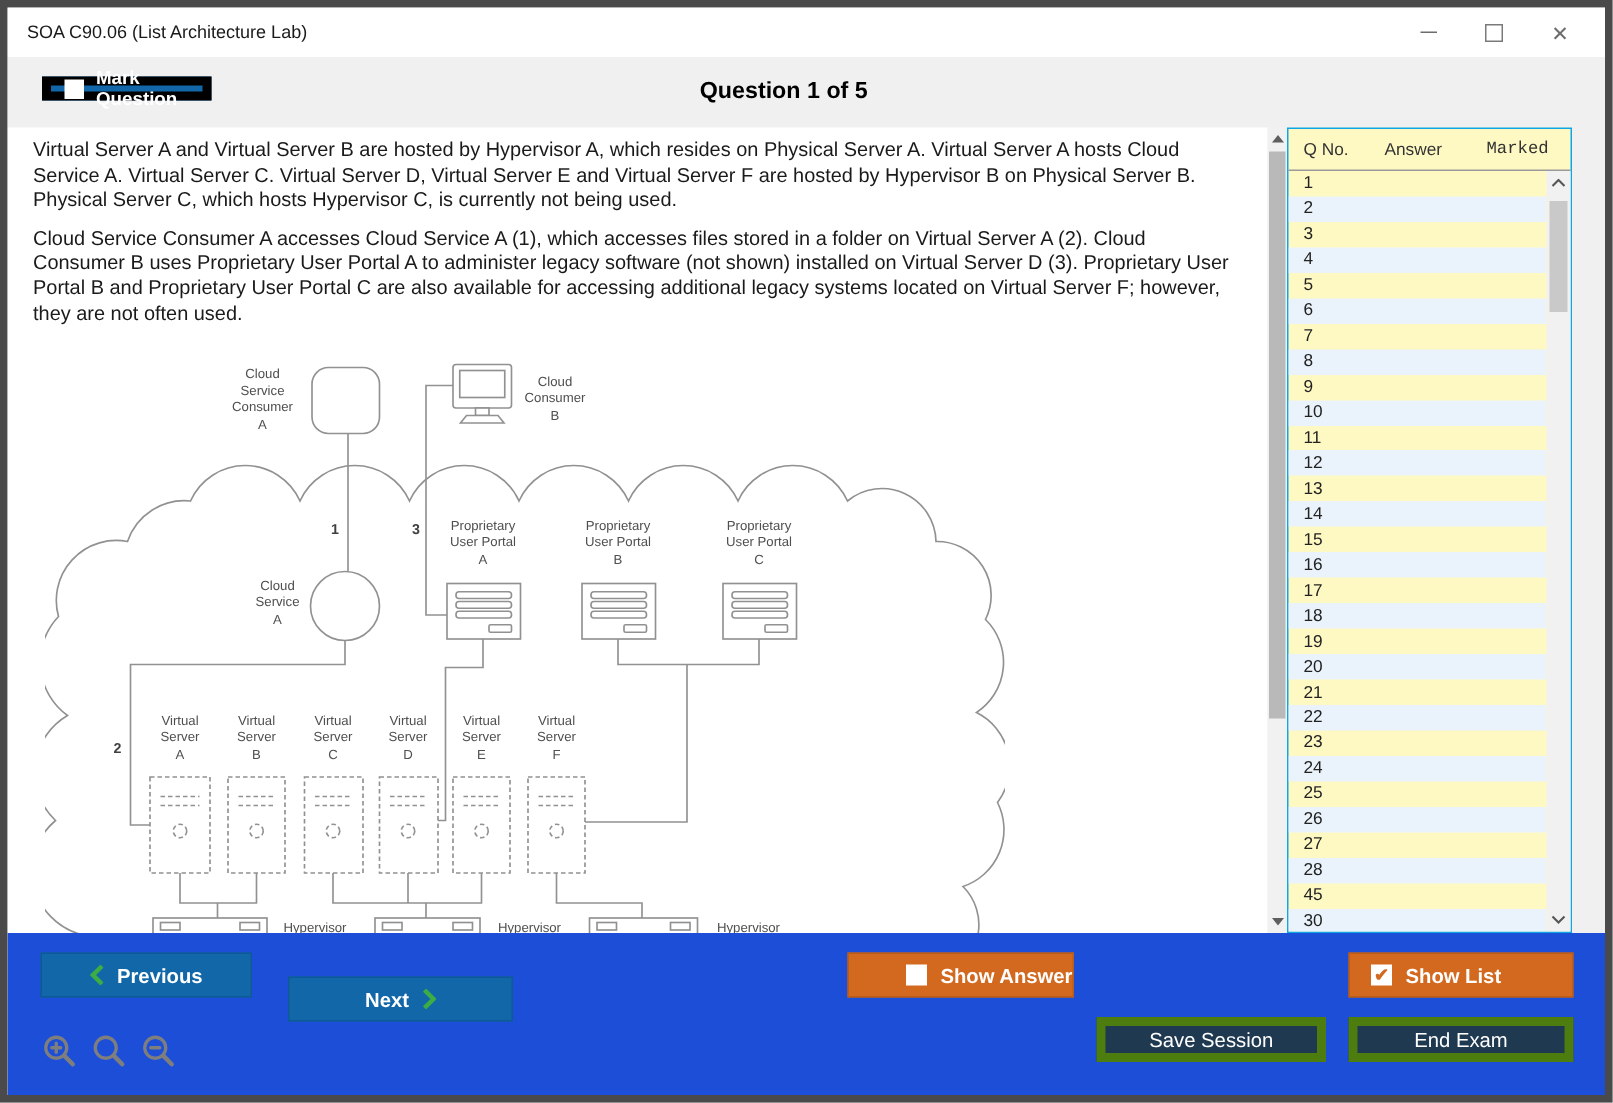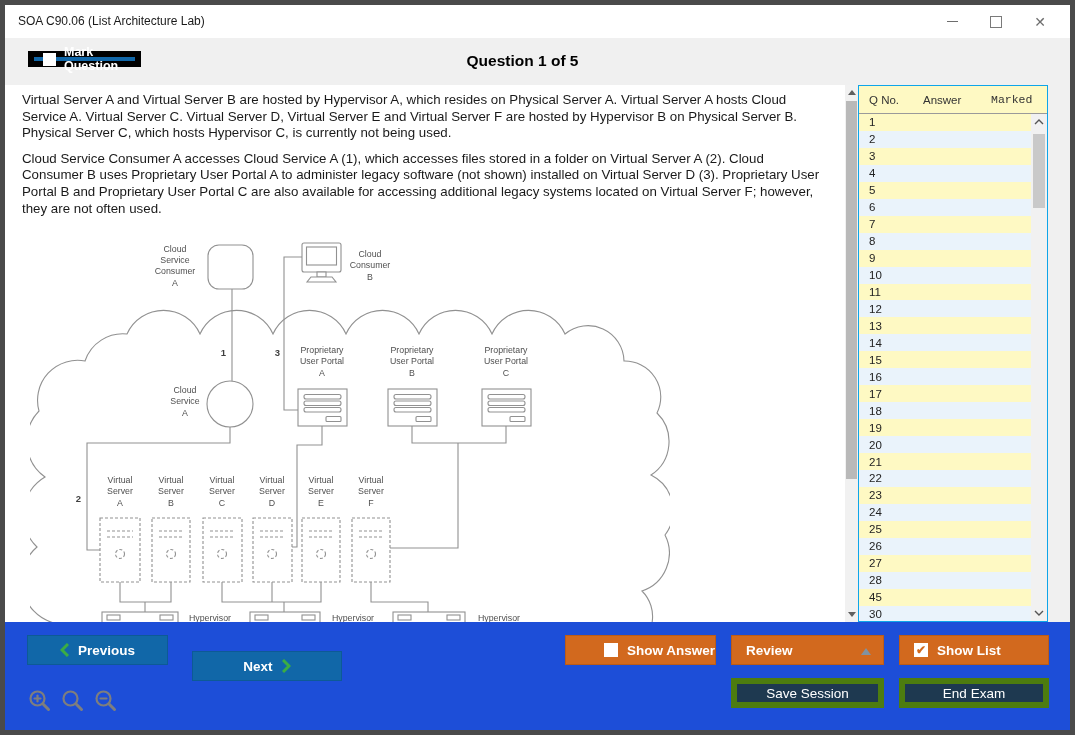--- a/index.html
+++ b/index.html
@@ -424,24 +424,20 @@
       <span>Next</span>
       <svg width="9" height="14" viewBox="0 0 9 14">
           <polyline points="1,1 7,7 1,13" fill="none" stroke="#3bad44" stroke-width="3"></polyline>
         </svg>
     </div>
 
     <div class="btn btn-orange b-show-answer">
       <span class="cbx2"></span>
       <span>Show Answer</span>
     </div>
-    <div class="btn btn-orange b-review">
-      <span>Review</span>
-      <div class="tri-up"></div>
-    </div>
     <div class="btn btn-orange b-show-list">
       <span class="cbx2">
           <span class="tick">✔</span>
         </span>
       <span>Show List</span>
     </div>
 
     <div class="btn btn-navy b-save">
         <span>Save Session</span>
       </div>

